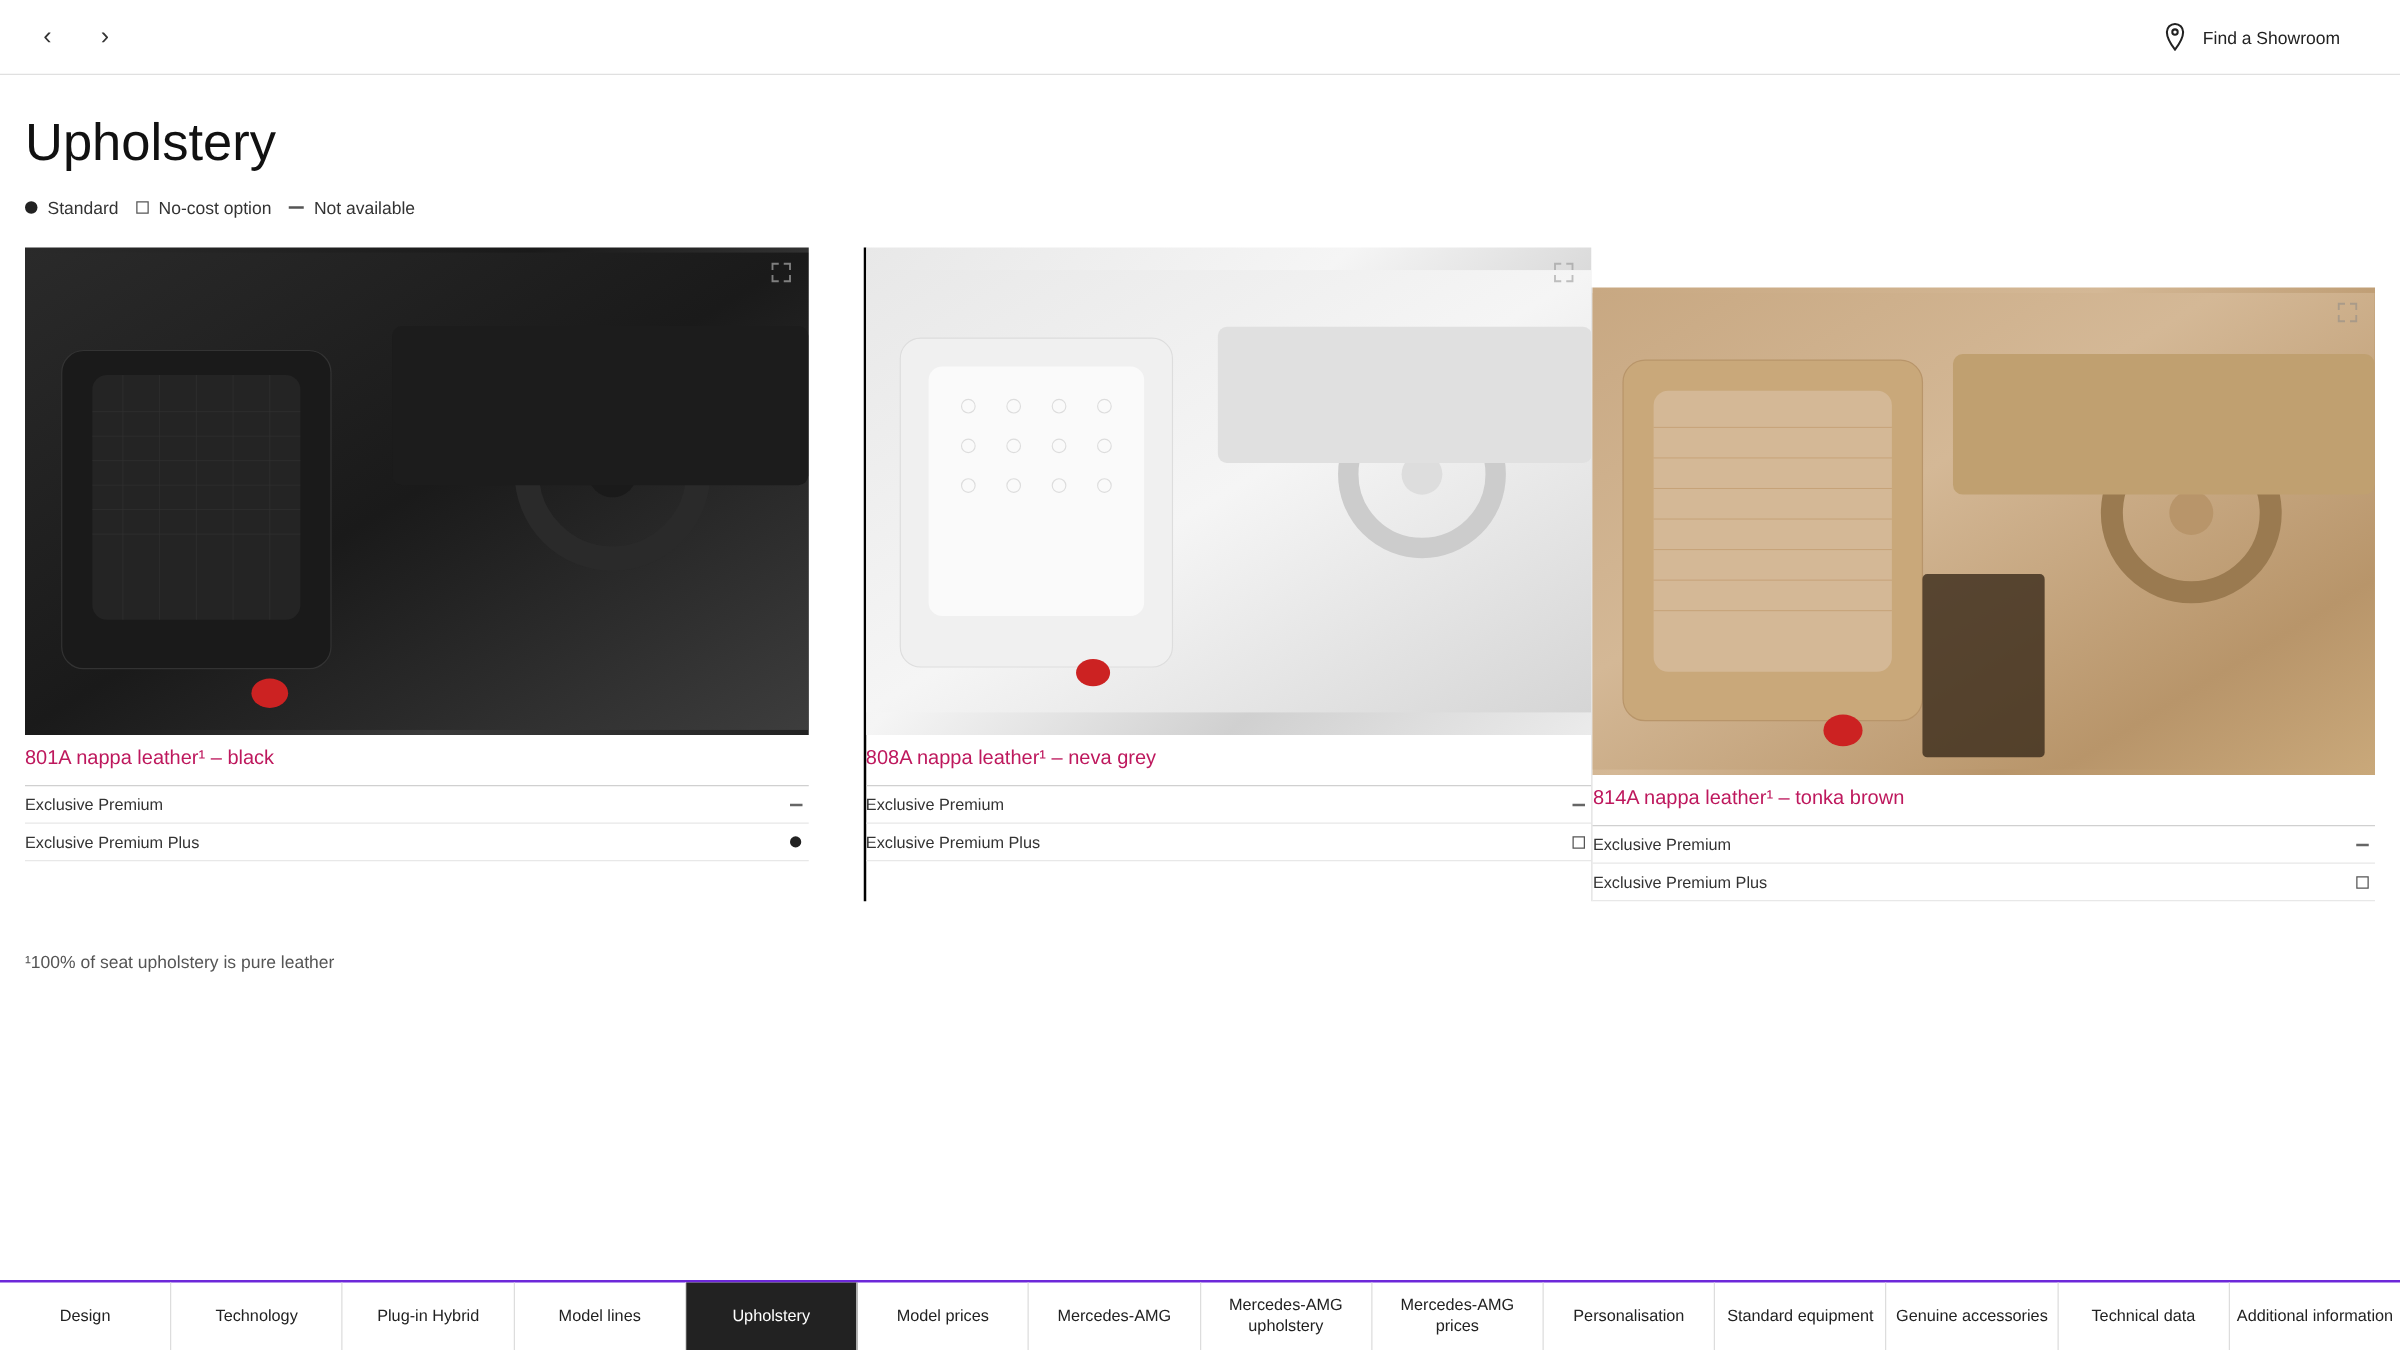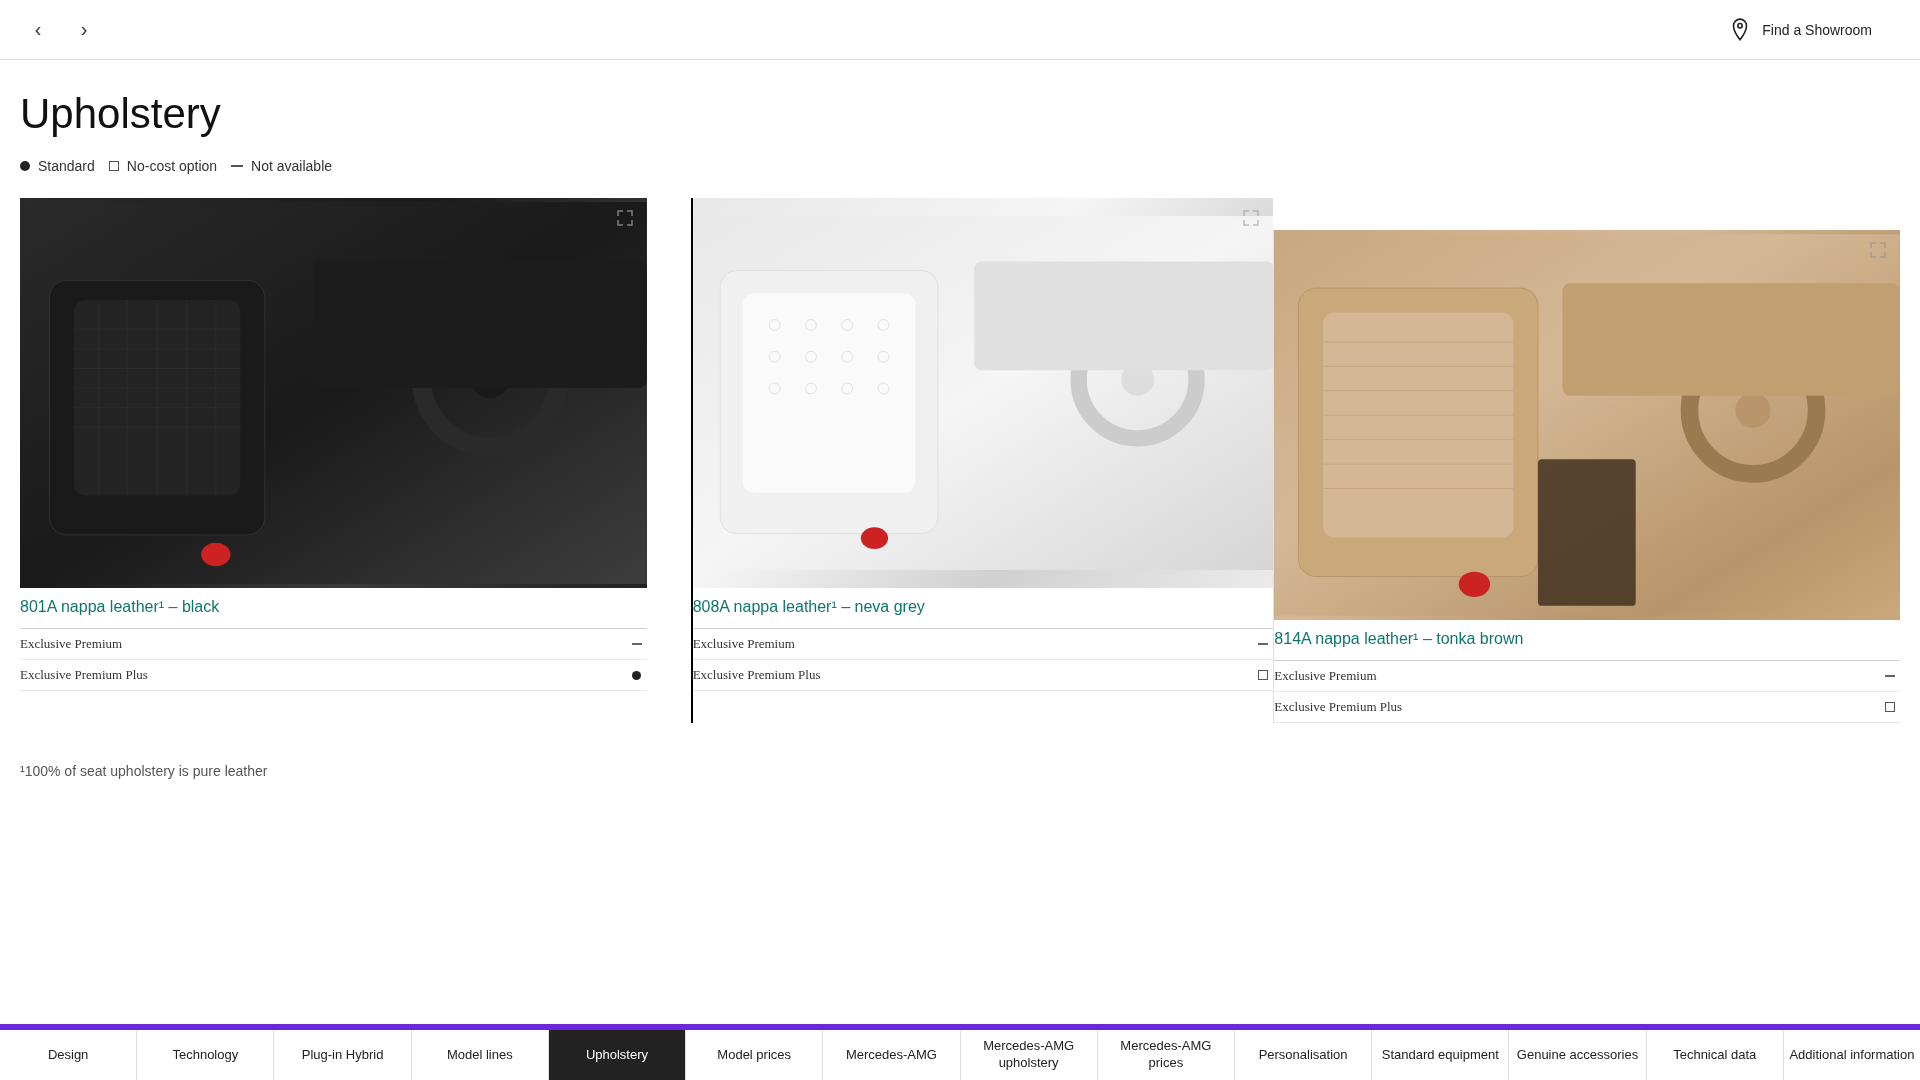--- a/index.html
+++ b/index.html
@@ -140,36 +140,36 @@
       opacity: 0.6;
       cursor: pointer;
     }
 
     .card-info {
       padding: 10px 0 0 0;
     }
     .card-title {
       font-size: 16px;
       font-weight: 400;
-      color: #0f766e;
+      color: #be185d;
       margin-bottom: 12px;
     }
     .card-rows {
       border-top: 1px solid #d0d0d0;
     }
     .card-row {
       display: flex;
       align-items: center;
       justify-content: space-between;
       padding: 7px 0;
       border-bottom: 1px solid #e8e8e8;
       font-size: 13px;
       color: #333;
     }
-    .card-row-label { flex: 1; font-family: Liberation Serif, serif; }
+    .card-row-label { flex: 1; }
     .card-row-indicator {
       width: 20px;
       display: flex;
       align-items: center;
       justify-content: center;
     }
     .ind-dot {
       width: 9px;
       height: 9px;
       border-radius: 50%;
@@ -198,21 +198,21 @@
     }
 
     
     .bottom-nav {
       position: fixed;
       bottom: 0;
       left: 0;
       width: 1920px;
       height: 56px;
       background: #fff;
-      border-top: 6px solid #6d28d9;
+      border-top: 2px solid #6d28d9;
       display: flex;
       align-items: stretch;
     }
     .bottom-nav-item {
       flex: 1;
       display: flex;
       align-items: center;
       justify-content: center;
       text-align: center;
       font-size: 13px;

